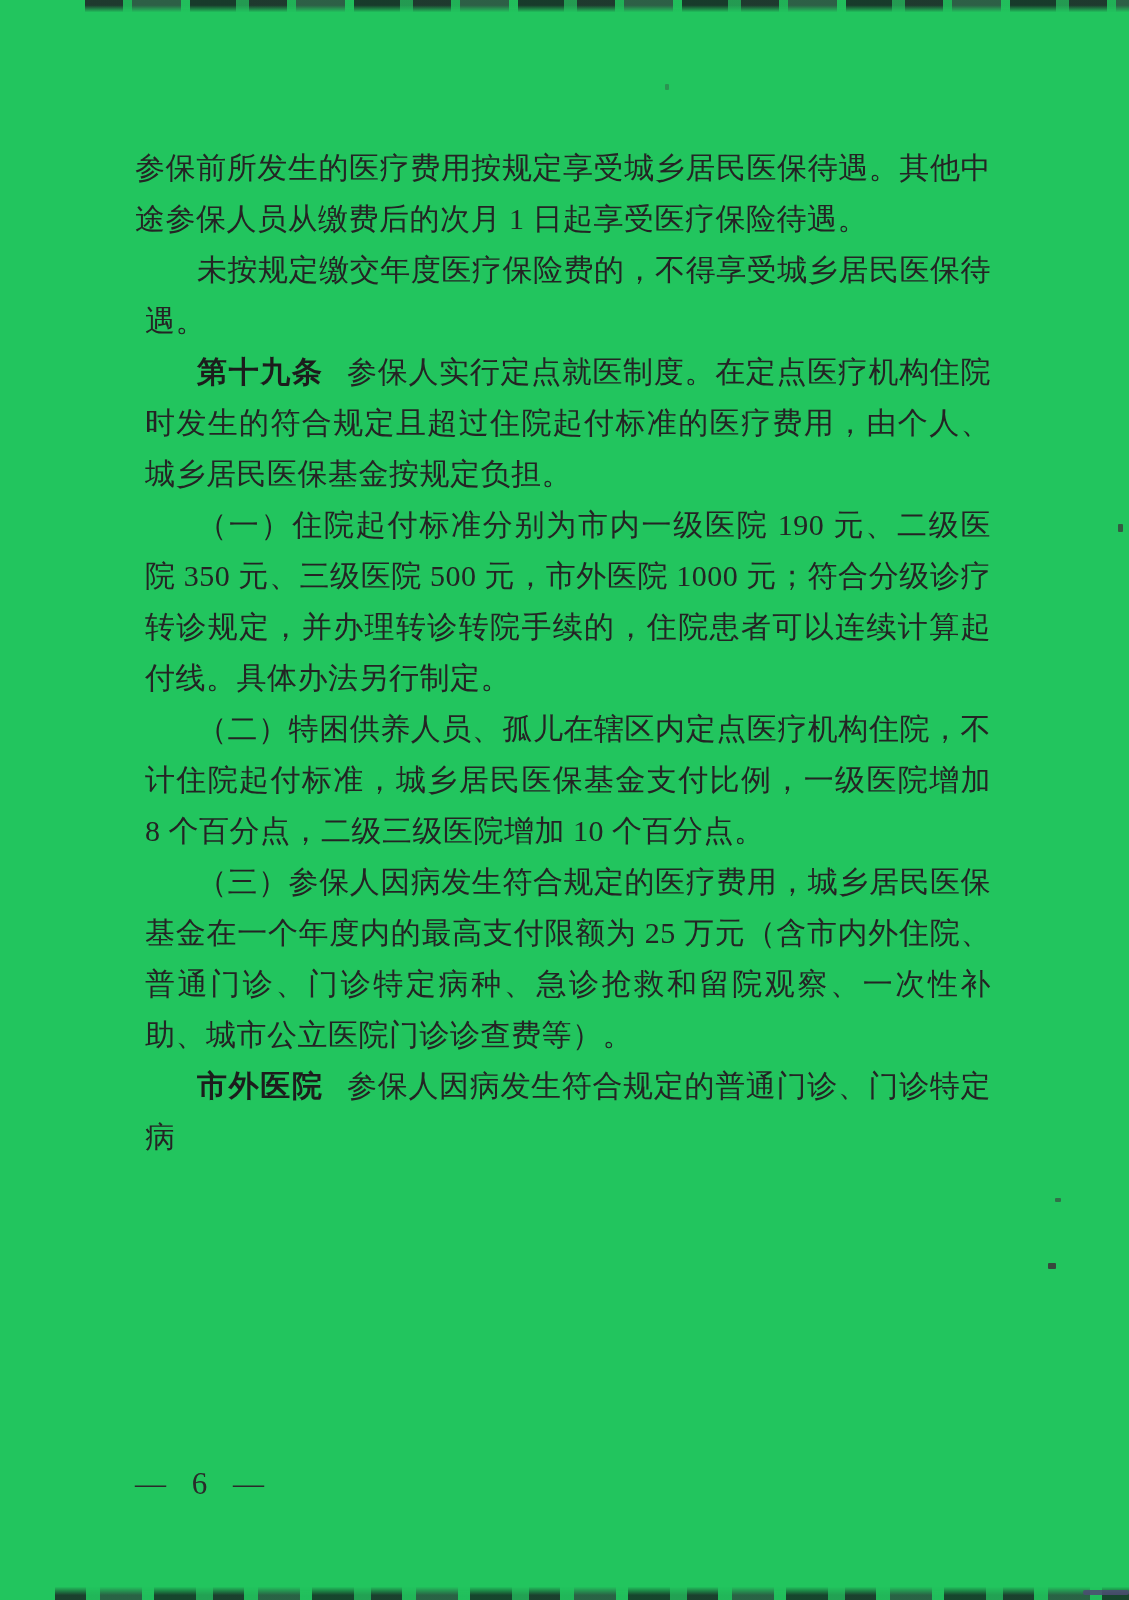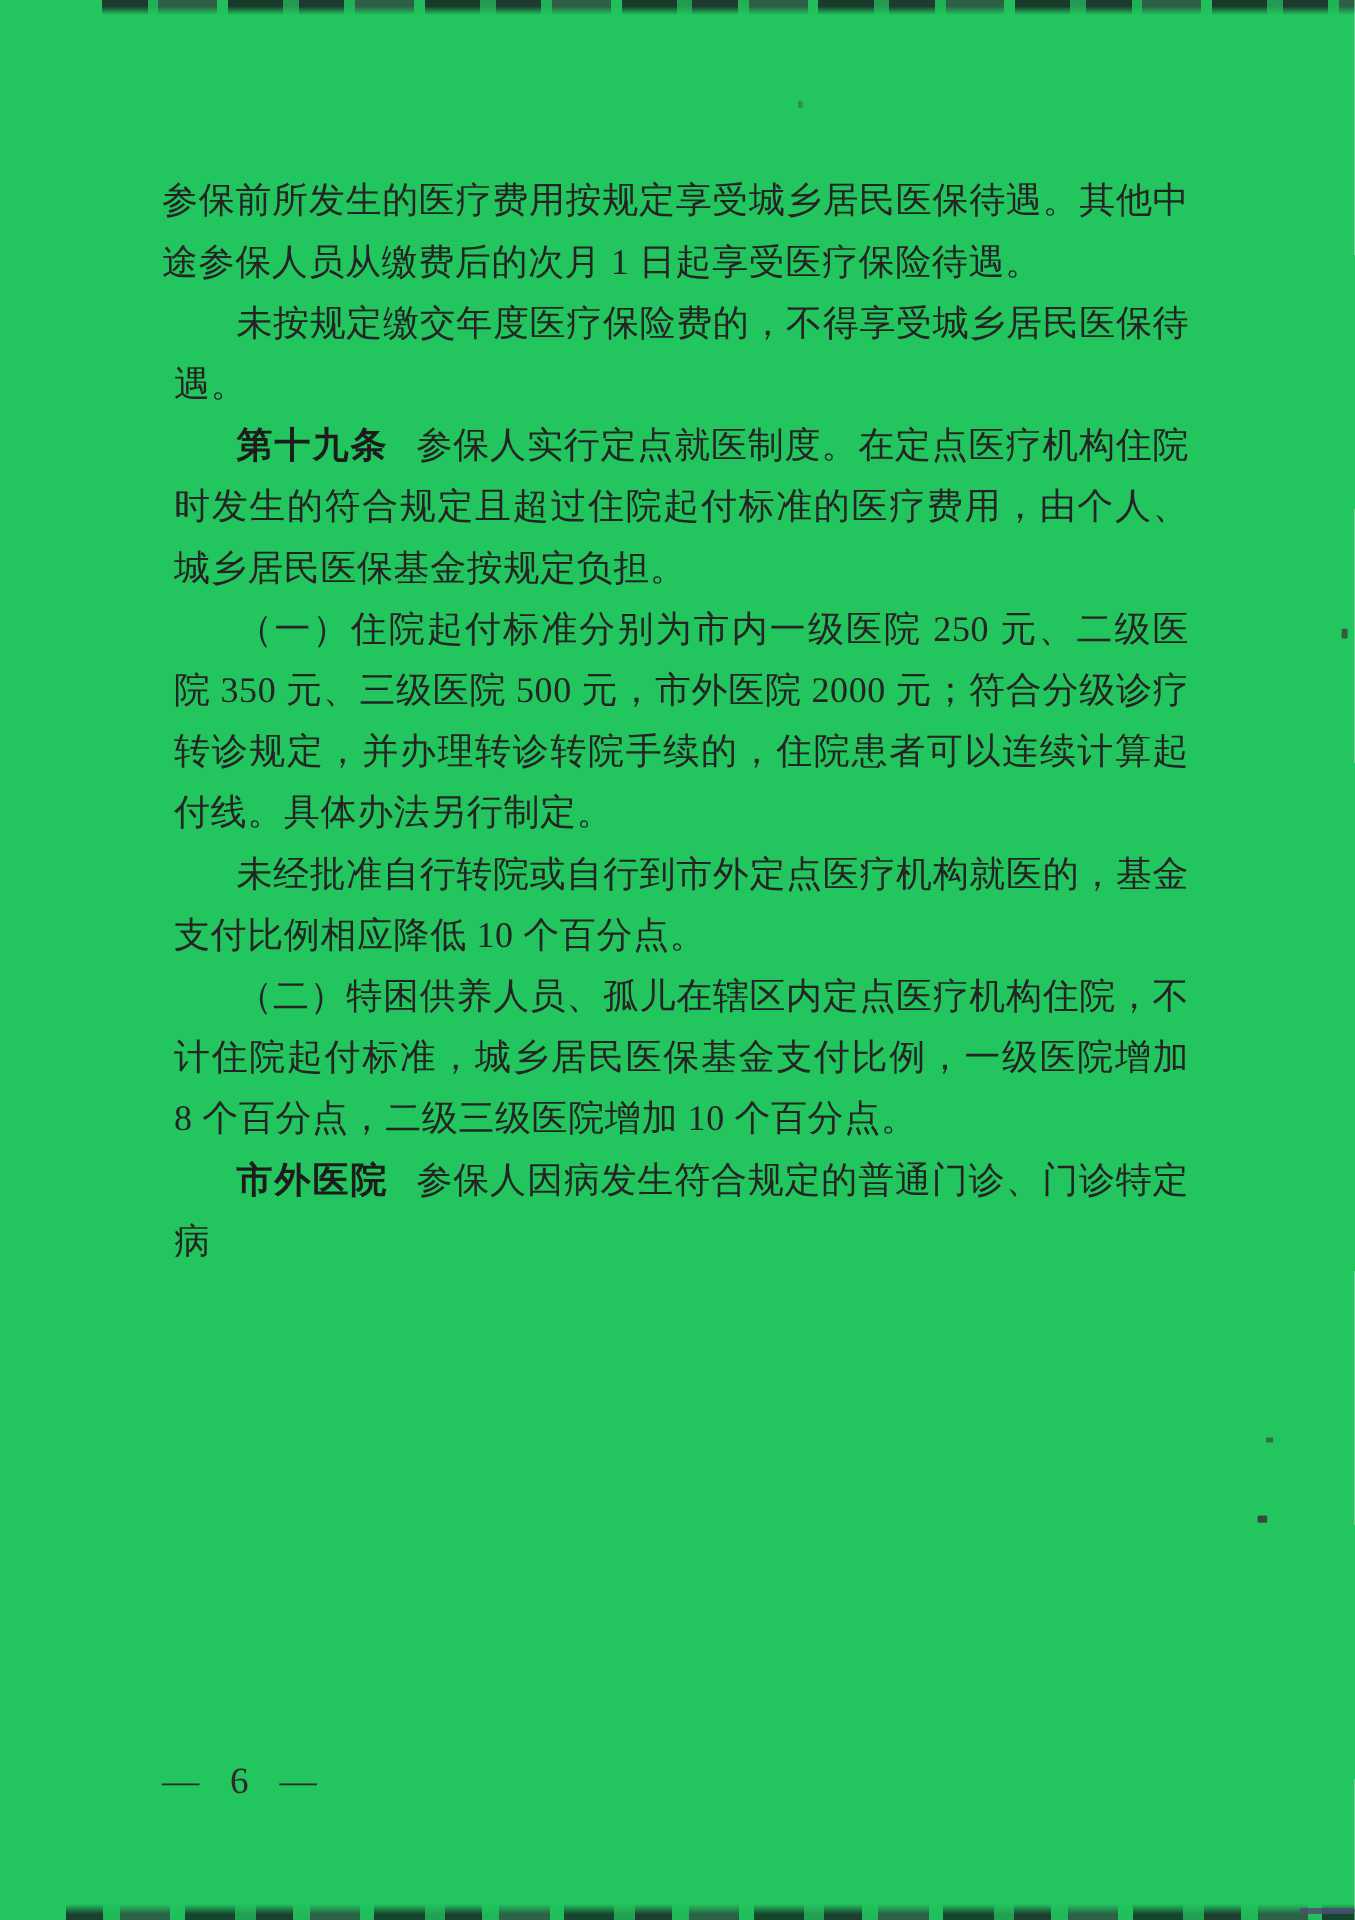--- a/index.html
+++ b/index.html
@@ -111,23 +111,23 @@
 <body>
 
 <div class="page">
 
   <div class="scan-band-top"></div>
 
   <main class="text-block" id="paragraphs">
       <p class="para"><span>参保前所发生的医疗费用按规定享受城乡居民医保待遇。其他中途参保人员从缴费后的次月 1 日起享受医疗保险待遇。</span></p>
       <p class="para indent"><span>未按规定缴交年度医疗保险费的，不得享受城乡居民医保待遇。</span></p>
       <p class="para indent"><b class="article-no">第十九条</b><span>参保人实行定点就医制度。在定点医疗机构住院时发生的符合规定且超过住院起付标准的医疗费用，由个人、城乡居民医保基金按规定负担。</span></p>
-      <p class="para indent"><span>（一）住院起付标准分别为市内一级医院 250 元、二级医院 350 元、三级医院 500 元，市外医院 2000 元；符合分级诊疗转诊规定，并办理转诊转院手续的，住院患者可以连续计算起付线。具体办法另行制定。</span></p>
-      <p class="para indent"><span>未经批准自行转院或自行到市外定点医疗机构就医的，基金支付比例相应降低 10 个百分点。</span></p>
+      <p class="para indent"><span>（一）住院起付标准分别为市内一级医院 190 元、二级医院 350 元、三级医院 500 元，市外医院 1000 元；符合分级诊疗转诊规定，并办理转诊转院手续的，住院患者可以连续计算起付线。具体办法另行制定。</span></p>
       <p class="para indent"><span>（二）特困供养人员、孤儿在辖区内定点医疗机构住院，不计住院起付标准，城乡居民医保基金支付比例，一级医院增加 8 个百分点，二级三级医院增加 10 个百分点。</span></p>
+      <p class="para indent"><span>（三）参保人因病发生符合规定的医疗费用，城乡居民医保基金在一个年度内的最高支付限额为 25 万元（含市内外住院、普通门诊、门诊特定病种、急诊抢救和留院观察、一次性补助、城市公立医院门诊诊查费等）。</span></p>
       <p class="para indent"><b class="article-no">市外医院</b><span>参保人因病发生符合规定的普通门诊、门诊特定病</span></p>
     </main>
 
   <div class="footer">— 6 —</div>
 
   <div class="speck s1"></div>
   <div class="speck s2"></div>
   <div class="speck s3"></div>
   <div class="speck s4"></div>
 

